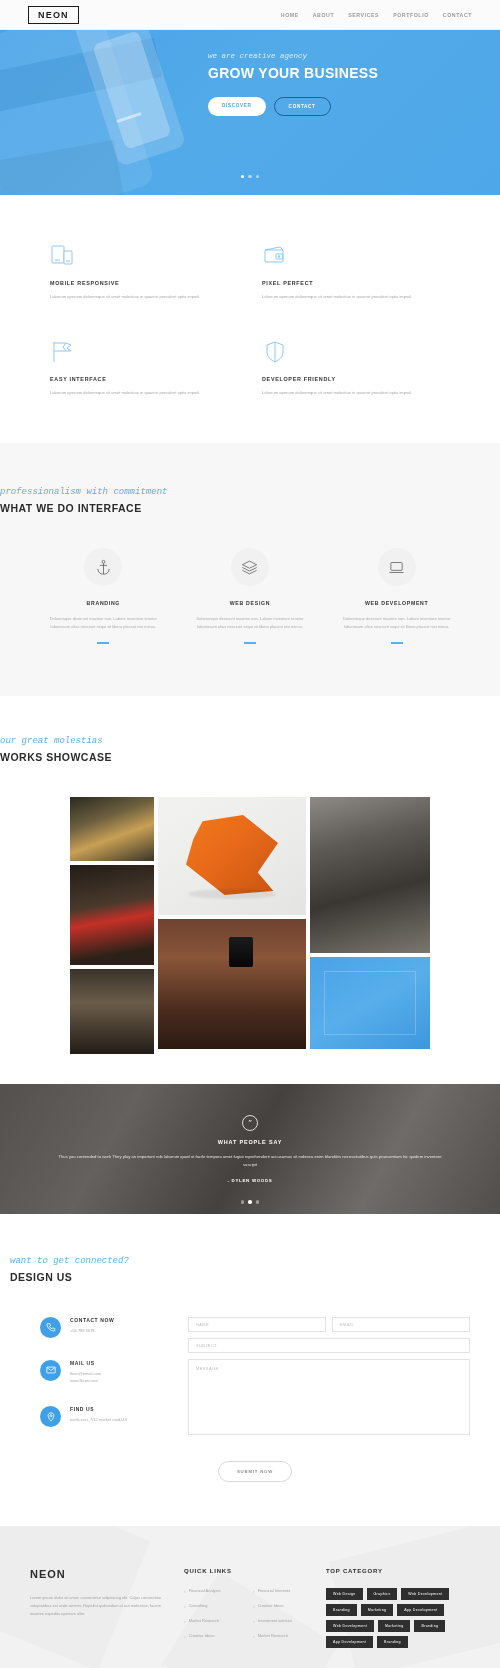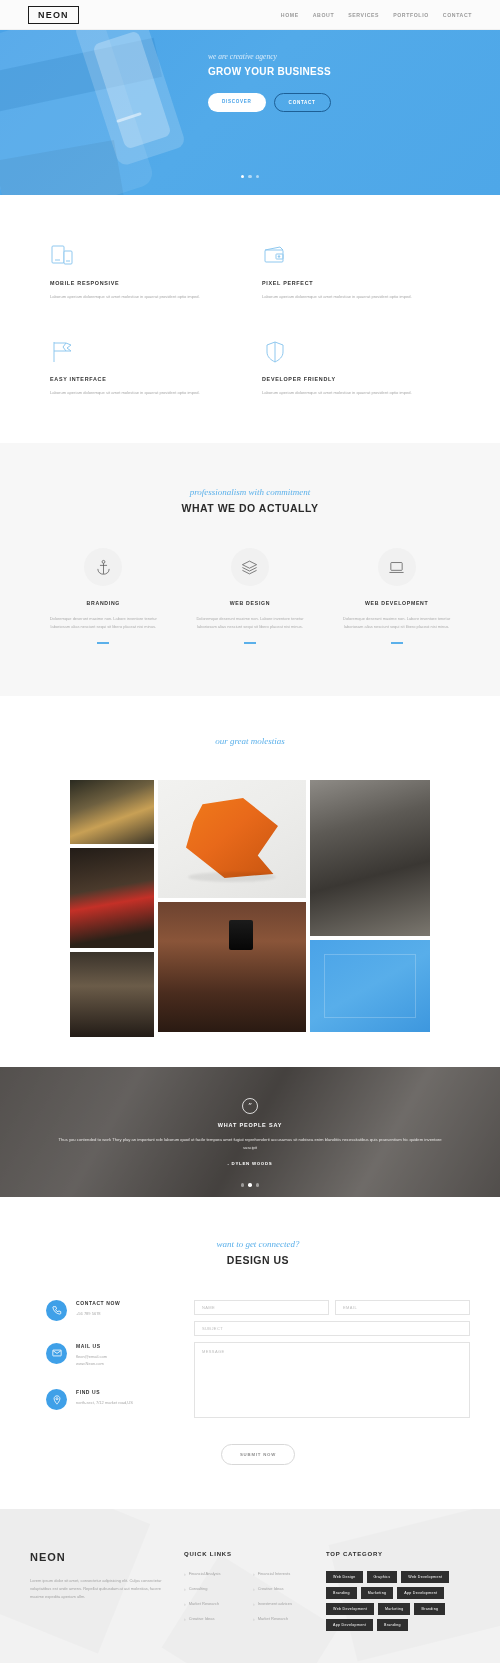--- a/index.html
+++ b/index.html
@@ -5,21 +5,21 @@
   * { margin:0; padding:0; box-sizing:border-box; }
   html,body { width:500px; }
   body {
     font-family:"Liberation Sans", sans-serif;
     background:#ffffff;
     color:#3a3a3a;
     width:500px;
     overflow-x:hidden;
   }
   .script {
-    font-family:Liberation Serif, serif;
+    font-family:Liberation Mono, monospace;
     font-style:italic;
     color:#5bb0ea;
   }
 
   
   .header {
     height:30px;
     background:#fbfbfb;
     display:flex;
     align-items:center;
@@ -61,21 +61,21 @@
   .sh5 { width:120px; height:60px; left:0px; top:120px; transform:rotate(-10deg); background:rgba(0,0,0,0.05); }
   .sh6 { width:200px; height:40px; left:-40px; top:28px; transform:rotate(-12deg); background:rgba(30,110,175,0.18); }
   .hero-inner {
     position:relative;
     z-index:3;
     padding-left:208px;
     padding-top:22px;
   }
   .hero-sub { font-size:7.5px; color:#d9ecfb; margin-bottom:4px; }
   .hero-title {
-    font-size:10px;
+    font-size:14px;
     font-weight:bold;
     color:#ffffff;
     line-height:1.35;
     letter-spacing:.3px;
   }
   .hero-btns { margin-top:14px; display:flex; gap:8px; }
   .btn-pill {
     border-radius:20px;
     font-size:4.6px;
     letter-spacing:.7px;
@@ -103,21 +103,21 @@
   }
   .feat-icon { height:26px; margin-bottom:11px; }
   .feat-title {
     font-size:5.4px; font-weight:bold; letter-spacing:.7px;
     color:#333; margin-bottom:7px;
   }
   .feat-text { font-size:4.1px; color:#a9a9a9; line-height:2.0; }
 
   
   .services { background:#f7f7f7; padding:44px 0 52px 0; }
-  .sec-head { text-align:center; margin-bottom:34px; }
+  .sec-head { margin-bottom:34px; }
   .sec-script { font-size:9px; margin-bottom:5px; }
   .sec-title {
     font-size:10.5px; font-weight:bold; letter-spacing:.5px; color:#2b2b2b;
   }
   .svc-grid { display:grid; grid-template-columns:repeat(3,1fr); padding:0 30px; }
   .svc { text-align:center; }
   .svc-circle {
     width:38px; height:38px; border-radius:50%;
     background:#f1f1f1; margin:0 auto 14px auto;
     display:flex; align-items:center; justify-content:center;
@@ -175,21 +175,21 @@
     color:#fff; font-size:8px; font-family:"DejaVu Serif", serif;
   }
   .testi-title { font-size:5.5px; font-weight:bold; color:#fff; letter-spacing:.8px; margin-bottom:8px; }
   .testi-text { font-size:4.2px; color:#e6e4e2; line-height:1.9; }
   .testi-author { font-size:4.4px; font-weight:bold; color:#fff; letter-spacing:.7px; margin-top:9px; }
   .testi-dots { position:absolute; bottom:10px; left:0; right:0; display:flex; justify-content:center; gap:4px; z-index:3; }
   .tdot { width:3.5px; height:3.5px; border-radius:50%; background:rgba(255,255,255,0.45); }
   .tdot.on { background:#ffffff; }
 
   
-  .contact { background:#ffffff; padding:42px 0 44px 16px; }
+  .contact { background:#ffffff; padding:42px 0 44px 10px; }
   .contact-body { display:flex; padding:0 30px; margin-top:30px; gap:18px; }
   .cinfo { width:130px; display:flex; flex-direction:column; gap:22px; }
   .cinfo-row { display:flex; gap:9px; align-items:flex-start; }
   .cicon {
     width:21px; height:21px; border-radius:50%; background:#3fa0e8;
     display:flex; align-items:center; justify-content:center; flex:0 0 auto;
   }
   .cinfo-title { font-size:5px; font-weight:bold; letter-spacing:.6px; color:#333; margin-bottom:5px; }
   .cinfo-line { font-size:4px; color:#a9a9a9; line-height:1.7; }
   .cform { flex:1; display:flex; flex-direction:column; gap:6px; }
@@ -318,21 +318,21 @@
       </svg>
     </div>
     <div class="feat-title">DEVELOPER FRIENDLY</div>
     <div class="feat-text">Laborum aperiam doloremque sit amet molestiae in quaerat provident optio imped.</div>
   </div>
 </div>
 
 <div class="services">
   <div class="sec-head">
     <div class="sec-script script">professionalism with commitment</div>
-    <div class="sec-title">WHAT WE DO ACTUALLY</div>
+    <div class="sec-title">WHAT WE DO INTERFACE</div>
   </div>
   <div class="svc-grid">
     <div class="svc">
       <div class="svc-circle">
         <svg width="17" height="17" viewBox="0 0 24 24" fill="none" stroke="#5a5a5a" stroke-width="1.1">
           <circle cx="12" cy="4" r="2"></circle>
             <line x1="12" y1="6" x2="12" y2="21"></line>
           <line x1="7" y1="9" x2="17" y2="9"></line>
           <path d="M4 14 C4 19 8 21.5 12 21.5 C16 21.5 20 19 20 14"></path>
         </svg>
@@ -363,20 +363,21 @@
       <div class="svc-name">WEB DEVELOPMENT</div>
       <div class="svc-text">Doloremque deserunt maxime non. Labore inventore tenetur laboriosam alias nesciunt sequi sit libero placeat nisi minus.</div>
       <div class="svc-rule"></div>
     </div>
   </div>
 </div>
 
 <div class="works">
   <div class="sec-head">
     <div class="sec-script script">our great molestias</div>
+    <div class="sec-title">WORKS SHOWCASE</div>
   </div>
   <div class="works-grid">
     <div class="col">
       <div class="tile t-food"></div>
       <div class="tile t-lamp"></div>
       <div class="tile t-bar"></div>
     </div>
     <div class="col">
       <div class="tile t-fox">
         <div class="fox-body"></div>

